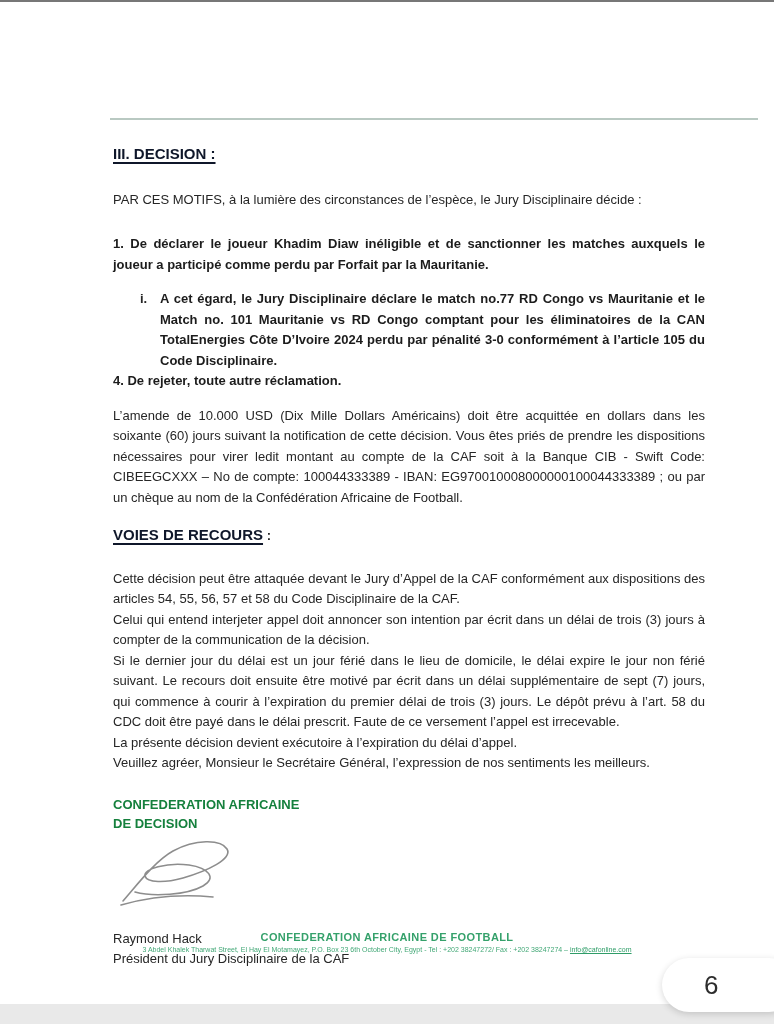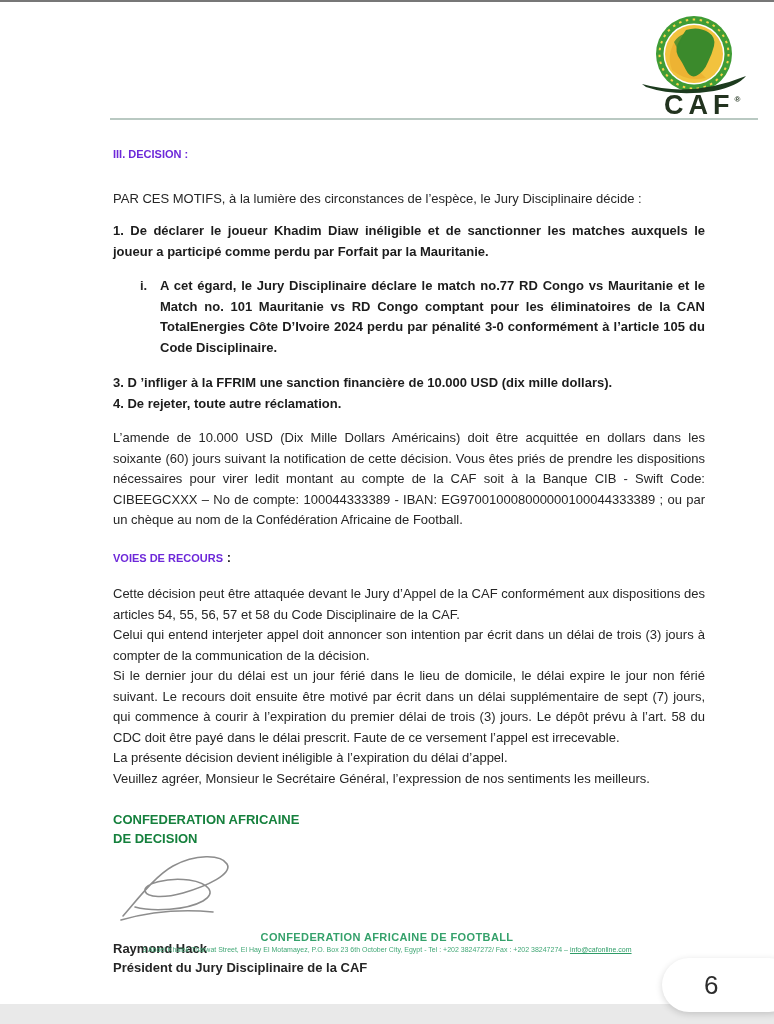--- a/index.html
+++ b/index.html
@@ -10,40 +10,40 @@
   .top-edge{position:absolute;top:0;left:0;width:774px;height:2px;background:#4a4a4a;opacity:.75;}
   
   .logo{position:absolute;top:12px;left:628px;width:132px;height:106px;}
   .header-rule{position:absolute;top:118px;left:110px;width:648px;height:2px;background:#b9c9c2;}
   
   .content{
     position:absolute;left:113px;top:138px;width:592px;
     font-size:13px;line-height:20.5px;color:#262626;
   }
   .h-underline{
-    font-weight:bold;font-size:11px;color:#6d28d9;
-    text-decoration-thickness:1.6px;text-underline-offset:3px;
+    font-weight:bold;font-size:15px;color:#0f172a;
+    text-decoration:underline;text-decoration-thickness:1.6px;text-underline-offset:3px;
   }
   .sec-decision{margin-top:6px;}
   .intro{margin-top:24px;}
   p{margin:0;}
   .jtf{text-align:justify;}
   .bold-item{font-weight:bold;color:#1c1c1c;}
-  .item1{margin-top:12px;}
+  .item1{margin-top:24px;}
   .subitem{margin-top:14px;display:flex;}
   .subitem .marker{font-weight:bold;width:20px;margin-left:27px;flex:none;}
   .subitem .sub-text{font-weight:bold;color:#1c1c1c;text-align:justify;margin-left:0;width:547px;}
   .item3{margin-top:15px;}
   .item4{margin-top:0;}
   .payment{margin-top:14px;}
   .sec-recours{margin-top:17px;display:inline-block;}
-  .recours-block{margin-top:16px;}
+  .recours-block{margin-top:22px;}
   .org-block{margin-top:21px;font-weight:bold;color:#15803d;line-height:19px;}
   .signature{margin-top:6px;margin-left:2px;}
-  .sign-block{margin-top:2px;line-height:19.5px;font-weight:bold;}
+  .sign-block{margin-top:8px;line-height:19.5px;}
   
   .footer{position:absolute;left:0;top:931px;width:774px;text-align:center;}
   .footer-org{font-size:11px;font-weight:bold;color:#35a16b;letter-spacing:.4px;}
   .footer-addr{font-size:7px;color:#43a877;margin-top:3px;}
   .footer-email{color:#2f9d68;text-decoration:underline;}
   
   .bottom-strip{position:absolute;bottom:0;left:0;width:774px;height:20px;background:#e9e9e9;}
   .page-pill{
     position:absolute;bottom:12px;right:-22px;width:134px;height:54px;
     background:#ffffff;border-radius:27px;box-shadow:0 2px 7px rgba(0,0,0,.16);
@@ -51,73 +51,52 @@
   }
   .page-pill .num{font-size:26px;color:#2d2d2d;margin-left:42px;}
 </style>
 </head>
 <body>
 
 <div class="screen">
 
   <div class="top-edge"></div>
 
-  <div class="logo">
-    <svg width="132" height="106" viewBox="0 0 132 106">
-
-      <circle cx="66" cy="42" r="38" fill="#3f9c35"></circle>
-      <circle cx="66" cy="42" r="34.5" fill="none" stroke="#f8d24a" stroke-width="2" stroke-dasharray="2.5 4.5"></circle>
-      <circle cx="66" cy="42" r="30.5" fill="#ffffff"></circle>
-
-      <circle cx="66" cy="42" r="29" fill="#f2c23e"></circle>
-      <path d="M44,58 Q38,42 48,28 Q60,14 80,18 Q66,30 66,42 Q66,56 78,66 Q58,70 44,58 Z" fill="#e9a82a" opacity="0.55"></path>
-
-      <path d="M58,18 Q70,14 80,20 Q88,25 86,34 Q84,42 80,50 Q76,60 68,64 Q62,66 58,58 Q54,50 50,44 Q46,36 52,28 Q55,22 58,18 Z" fill="#3b8a2c"></path>
-      <path d="M46,30 Q50,24 56,22 Q52,30 50,38 Q48,34 46,30 Z" fill="#3b8a2c" opacity="0.8"></path>
-
-      <path d="M14,72 Q64,86 118,64 Q110,74 86,79 Q48,85 18,75 Z" fill="#1c3b1e"></path>
-
-      <text x="36" y="102" font-family="Liberation Sans, sans-serif" font-size="27" font-weight="bold" letter-spacing="5" fill="#22331f">
-        <tspan>CAF</tspan><tspan dy="-12" font-size="8" letter-spacing="0">®</tspan>
-      </text>
-    </svg>
-  </div>
 
   <div class="header-rule"></div>
 
   <div class="content">
 
     <div class="sec-decision">
       <span class="h-underline">III. DECISION :</span>
     </div>
 
     <p class="intro">PAR CES MOTIFS, à la lumière des circonstances de l’espèce, le Jury Disciplinaire décide :</p>
 
     <p class="bold-item item1 jtf">1. De déclarer le joueur Khadim Diaw inéligible et de sanctionner les matches auxquels le joueur a participé comme perdu par Forfait par la Mauritanie.</p>
 
     <div class="subitem">
       <span class="marker">i.</span>
       <span class="sub-text">A cet égard, le Jury Disciplinaire déclare le match no.77 RD Congo vs Mauritanie et le Match no. 101 Mauritanie vs RD Congo comptant pour les éliminatoires de la CAN TotalEnergies Côte D’Ivoire 2024 perdu par pénalité 3-0 conformément à l’article 105 du Code Disciplinaire.</span>
     </div>
 
-    <p class="bold-item item3">3. D ’infliger à la FFRIM une sanction financière de 10.000 USD (dix mille dollars).</p>
 
     <p class="bold-item item4">4. De rejeter, toute autre réclamation.</p>
 
     <p class="payment jtf">L’amende de 10.000 USD (Dix Mille Dollars Américains) doit être acquittée en dollars dans les soixante (60) jours suivant la notification de cette décision. Vous êtes priés de prendre les dispositions nécessaires pour virer ledit montant au compte de la CAF soit à la Banque CIB - Swift Code: CIBEEGCXXX – No de compte: 100044333389 - IBAN: EG970010008000000100044333389 ; ou par un chèque au nom de la Confédération Africaine de Football.</p>
 
     <div class="sec-recours">
       <span class="h-underline">VOIES DE RECOURS</span><span style="font-weight:bold;"> :</span>
     </div>
 
     <div class="recours-block">
       <p class="jtf">Cette décision peut être attaquée devant le Jury d’Appel de la CAF conformément aux dispositions des articles 54, 55, 56, 57 et 58 du Code Disciplinaire de la CAF.</p>
       <p class="jtf">Celui qui entend interjeter appel doit annoncer son intention par écrit dans un délai de trois (3) jours à compter de la communication de la décision.</p>
       <p class="jtf">Si le dernier jour du délai est un jour férié dans le lieu de domicile, le délai expire le jour non férié suivant. Le recours doit ensuite être motivé par écrit dans un délai supplémentaire de sept (7) jours, qui commence à courir à l’expiration du premier délai de trois (3) jours. Le dépôt prévu à l’art. 58 du CDC doit être payé dans le délai prescrit. Faute de ce versement l’appel est irrecevable.</p>
-      <p>La présente décision devient inéligible à l’expiration du délai d’appel.</p>
+      <p>La présente décision devient exécutoire à l’expiration du délai d’appel.</p>
       <p>Veuillez agréer, Monsieur le Secrétaire Général, l’expression de nos sentiments les meilleurs.</p>
     </div>
 
     <div class="org-block">
       <div>CONFEDERATION AFRICAINE</div>
       <div>DE DECISION</div>
     </div>
 
     <div class="signature">
       <svg width="150" height="76" viewBox="0 0 150 76">

